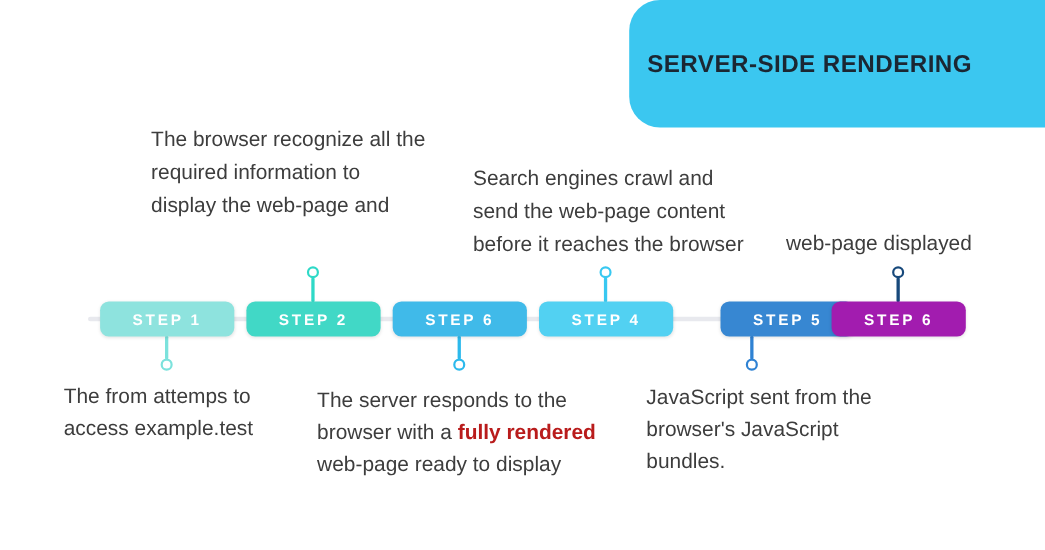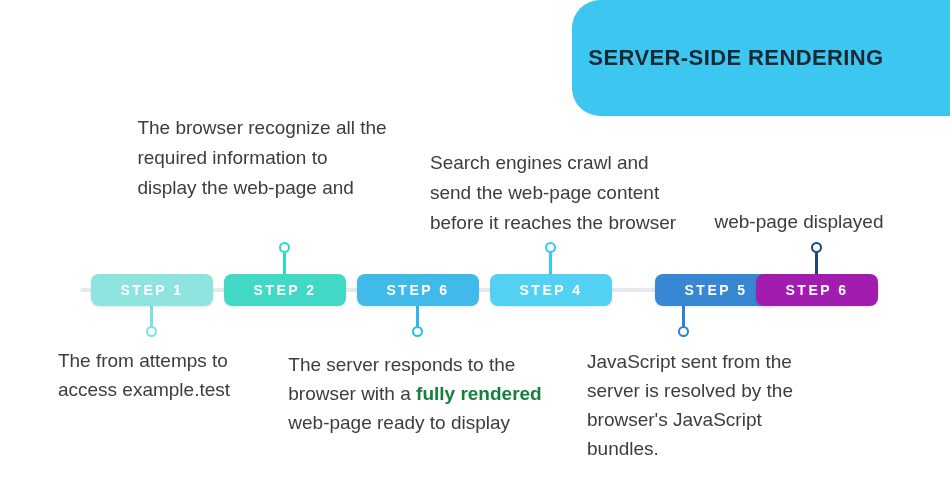--- a/index.html
+++ b/index.html
@@ -144,24 +144,23 @@
     <div>web-page displayed</div>
   </div>
 
   <div class="note below n-below1" style="color: rgb(61, 61, 61);">
     <div>The from attemps to</div>
     <div>access example.test</div>
   </div>
 
   <div class="note below n-below3" style="color: rgb(61, 61, 61);">
     <div>The server responds to the</div>
-    <div><span>browser with a </span><span class="hl" style="color: #15803d;">fully rendered</span></div>
+    <div><span>browser with a </span><span class="hl" style="color: #b91c1c;">fully rendered</span></div>
     <div>web-page ready to display</div>
   </div>
 
   <div class="note below n-below5" style="color: rgb(61, 61, 61);">
     <div>JavaScript sent from the</div>
-    <div>server is resolved by the</div>
     <div>browser's JavaScript</div>
     <div>bundles.</div>
   </div>
 
 </div>
 
 </body></html>

